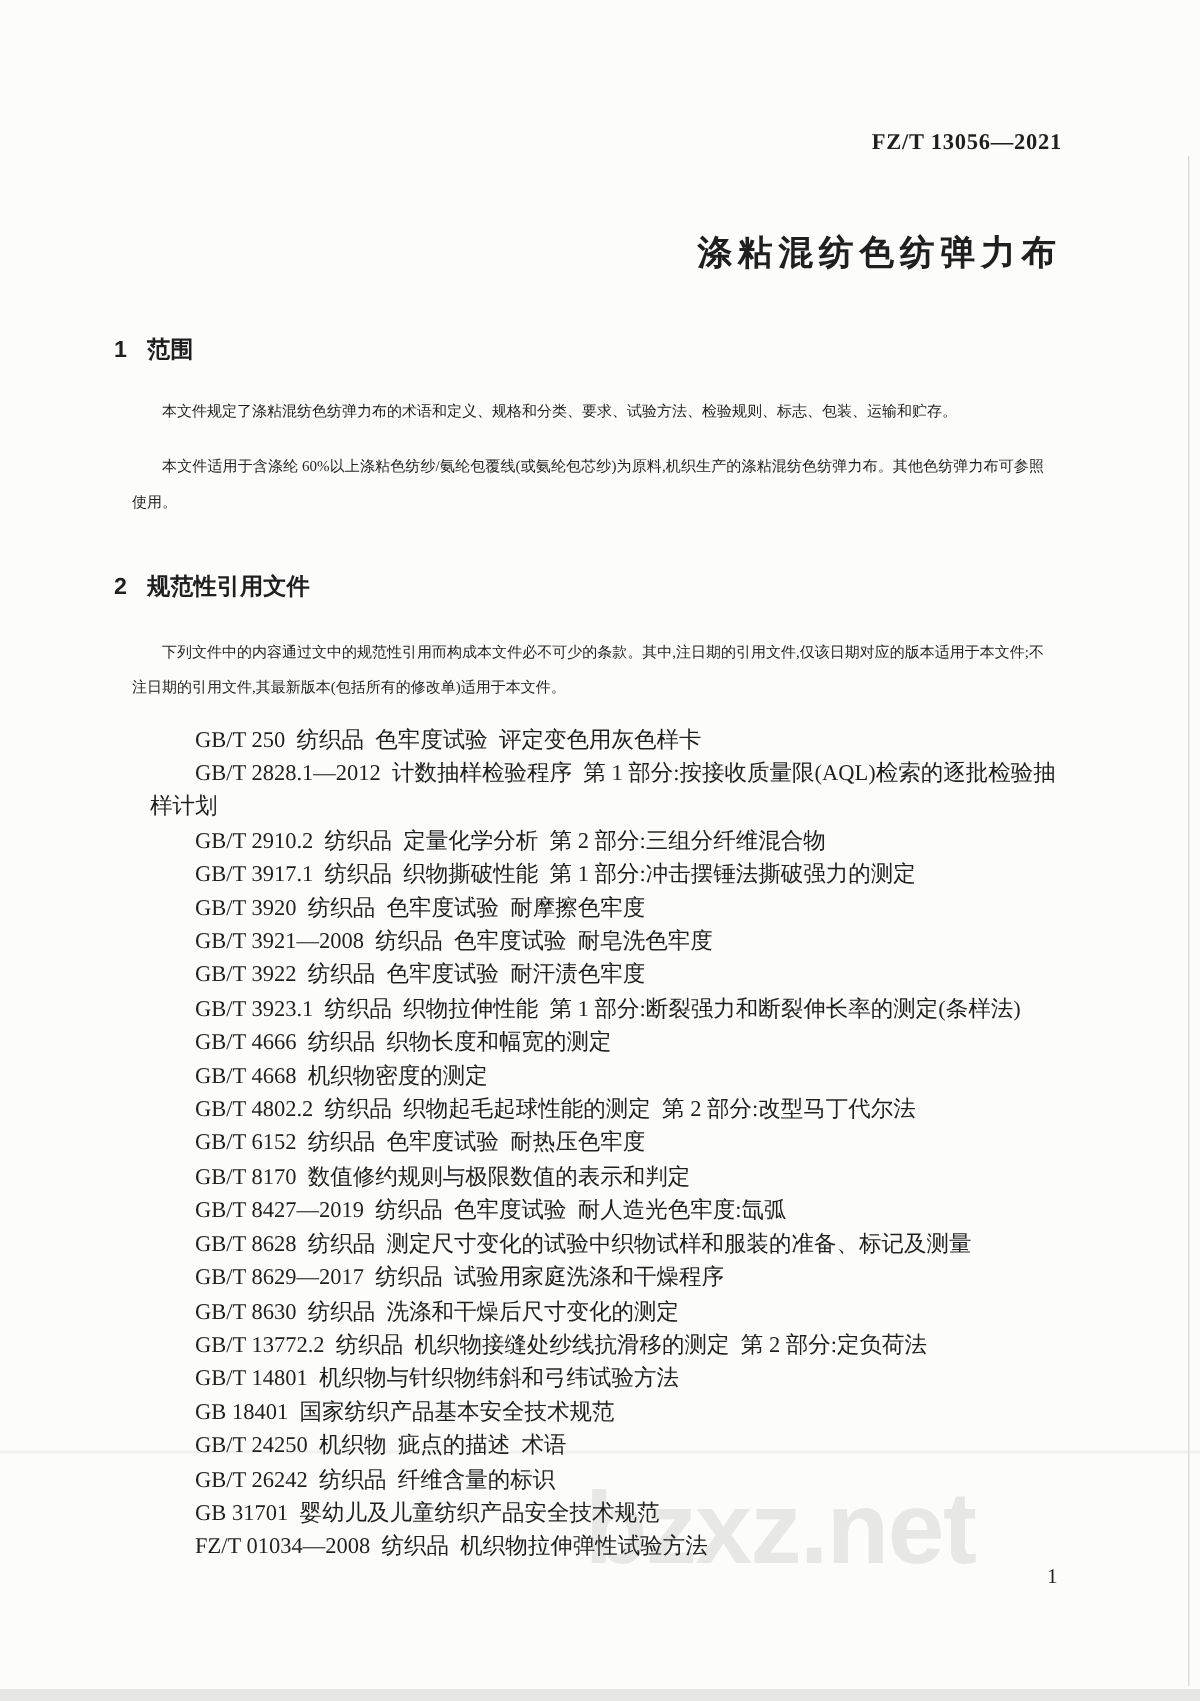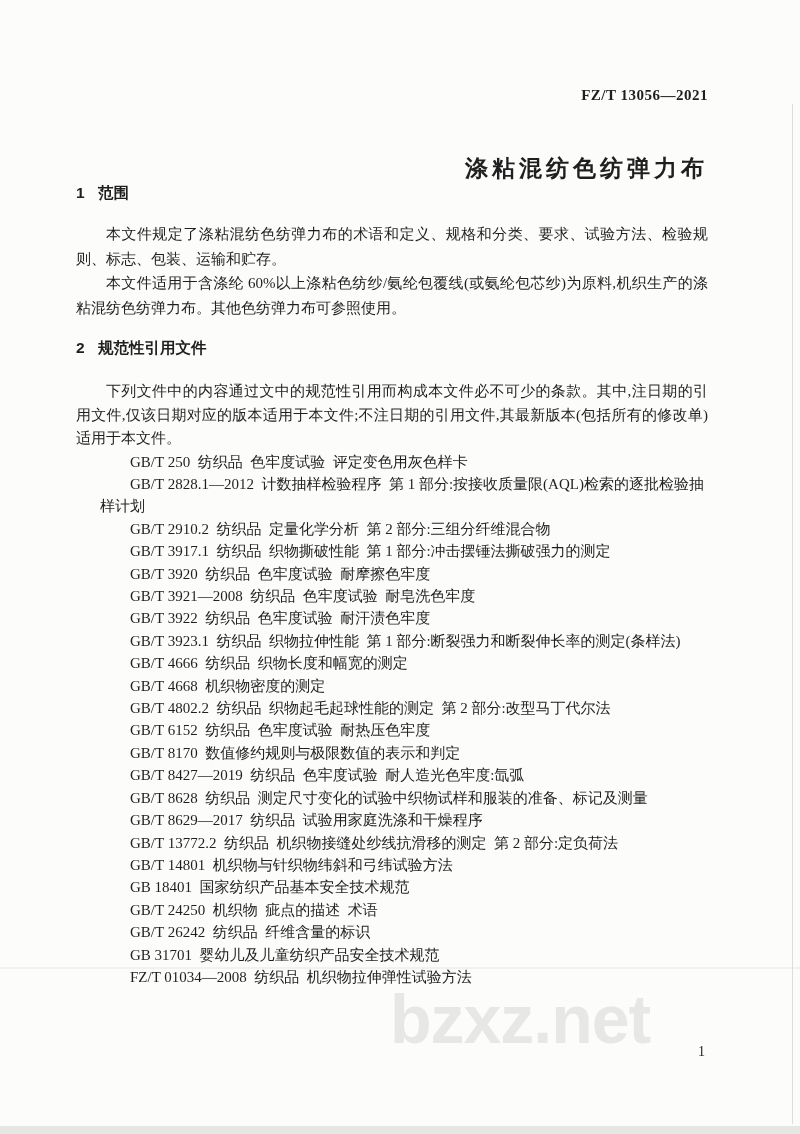--- a/index.html
+++ b/index.html
@@ -39,28 +39,28 @@
     letter-spacing: 4px;
     font-family: "Liberation Sans", "DejaVu Sans", sans-serif;
   }
   .sec-heading {
     font-family: "Liberation Sans", "DejaVu Sans", sans-serif;
     font-weight: bold;
     font-size: 15.5px;
     line-height: 20px;
   }
   .sec-heading .sec-num { display: inline-block; min-width: 22px; }
-  .sec1-heading { }
-  .sec2-heading { margin-top: 18px; }
+  .sec1-heading { margin-top: 41px; }
+  .sec2-heading { margin-top: 33px; }
   .para {
-    font-size: 15px;
+    font-size: 10px;
     line-height: 24.6px;
     text-align: justify;
     text-indent: 2em;
-    margin: 0;
+    margin: 12px;
   }
   .sec1-para-first { margin-top: 19px; }
   .sec2-para { margin-top: 22px; line-height: 23.4px; }
   .refs { margin-top: 0; margin-left: 24px; }
   .ref {
     font-size: 15px;
     line-height: 22.4px;
     text-indent: 2em;
     white-space: pre-wrap;
   }
@@ -147,20 +147,21 @@
       <div class="ref">GB/T 3922  纺织品  色牢度试验  耐汗渍色牢度</div>
       <div class="ref">GB/T 3923.1  纺织品  织物拉伸性能  第 1 部分:断裂强力和断裂伸长率的测定(条样法)</div>
       <div class="ref">GB/T 4666  纺织品  织物长度和幅宽的测定</div>
       <div class="ref">GB/T 4668  机织物密度的测定</div>
       <div class="ref">GB/T 4802.2  纺织品  织物起毛起球性能的测定  第 2 部分:改型马丁代尔法</div>
       <div class="ref">GB/T 6152  纺织品  色牢度试验  耐热压色牢度</div>
       <div class="ref">GB/T 8170  数值修约规则与极限数值的表示和判定</div>
       <div class="ref">GB/T 8427—2019  纺织品  色牢度试验  耐人造光色牢度:氙弧</div>
       <div class="ref">GB/T 8628  纺织品  测定尺寸变化的试验中织物试样和服装的准备、标记及测量</div>
       <div class="ref">GB/T 8629—2017  纺织品  试验用家庭洗涤和干燥程序</div>
+      <div class="ref">GB/T 8630  纺织品  洗涤和干燥后尺寸变化的测定</div>
       <div class="ref">GB/T 13772.2  纺织品  机织物接缝处纱线抗滑移的测定  第 2 部分:定负荷法</div>
       <div class="ref">GB/T 14801  机织物与针织物纬斜和弓纬试验方法</div>
       <div class="ref">GB 18401  国家纺织产品基本安全技术规范</div>
       <div class="ref">GB/T 24250  机织物  疵点的描述  术语</div>
       <div class="ref">GB/T 26242  纺织品  纤维含量的标识</div>
       <div class="ref">GB 31701  婴幼儿及儿童纺织产品安全技术规范</div>
       <div class="ref">FZ/T 01034—2008  纺织品  机织物拉伸弹性试验方法</div>
     </div>
 
   </div>

